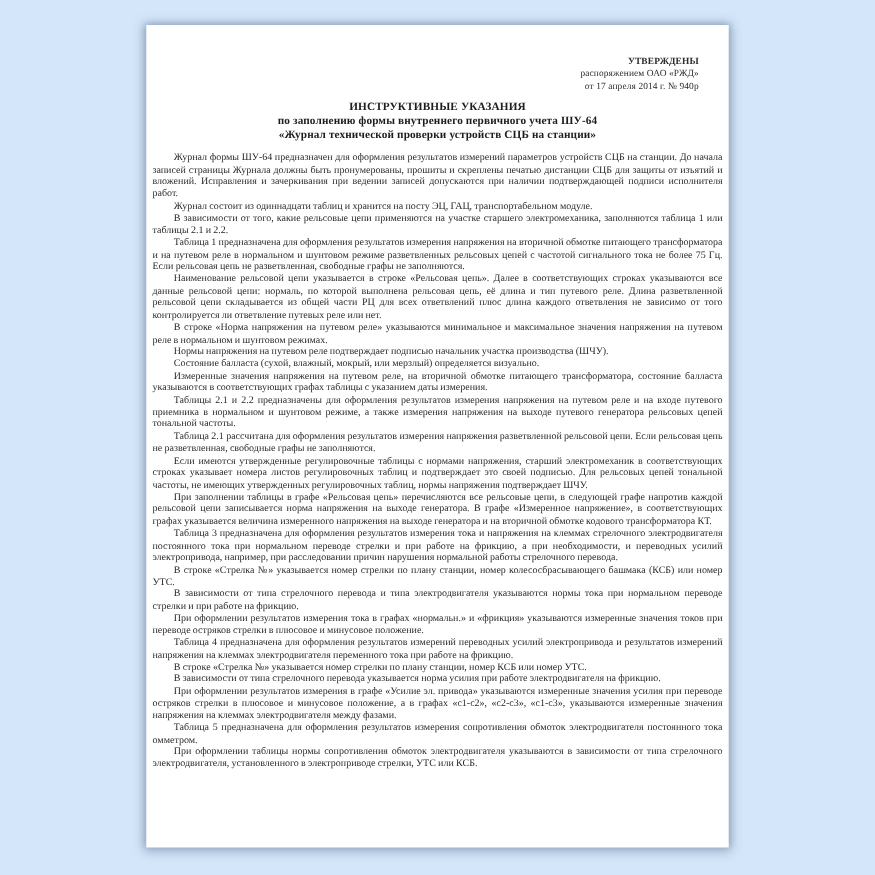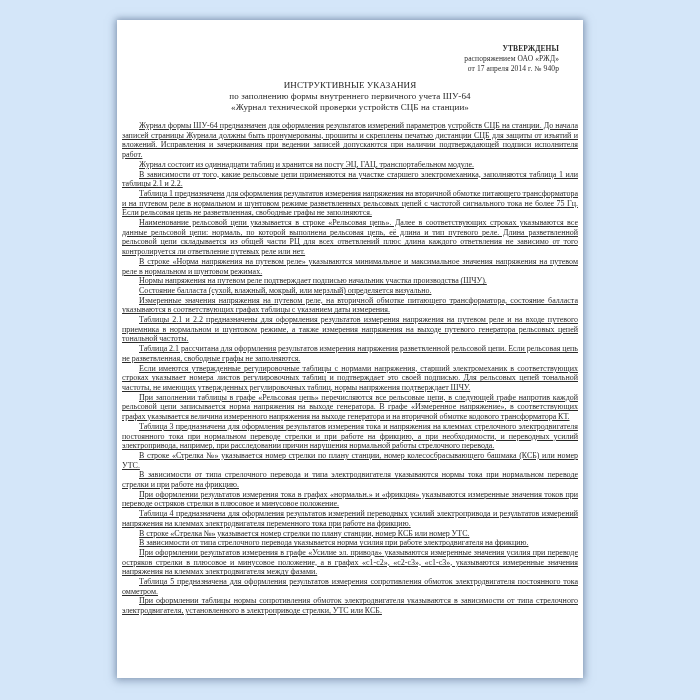--- a/index.html
+++ b/index.html
@@ -31,40 +31,39 @@
     line-height: 10px;
     color: #2b2b2b;
     letter-spacing: 0.1px;
   }
   .approval-line-strong {
     font-weight: bold;
   }
   .doc-title {
     margin-top: 6px;
     text-align: center;
-    font-weight: normal;
+    font-weight: bold;
     font-size: 9px;
     line-height: 11px;
     color: #1d1d1d;
     letter-spacing: 0.1px;
   }
   .body-text {
     margin: 8px 5px 0 5px;
     font-size: 8px;
     line-height: 9.7px;
     text-align: justify;
     color: #2a2a2a;
   }
   .para {
     margin: 0;
     text-indent: 17px;
     hyphens: auto;
     -webkit-hyphens: auto;
     word-spacing: -0.2px;
-    text-decoration: underline;
   }
 </style>
 </head>
 <body>
 
 <div class="page">
 
   <div class="approval">
     <div class="approval-line approval-line-strong">УТВЕРЖДЕНЫ</div>
     <div class="approval-line">распоряжением ОАО «РЖД»</div>

